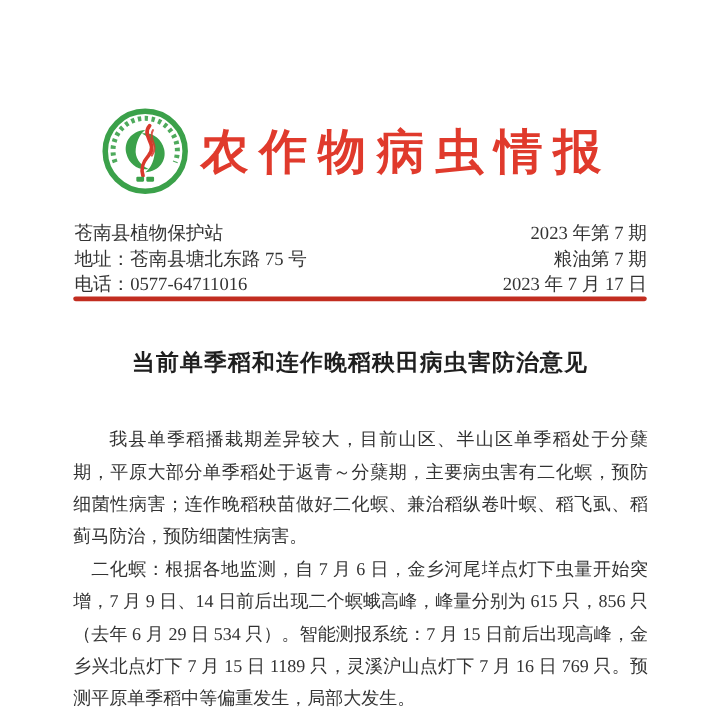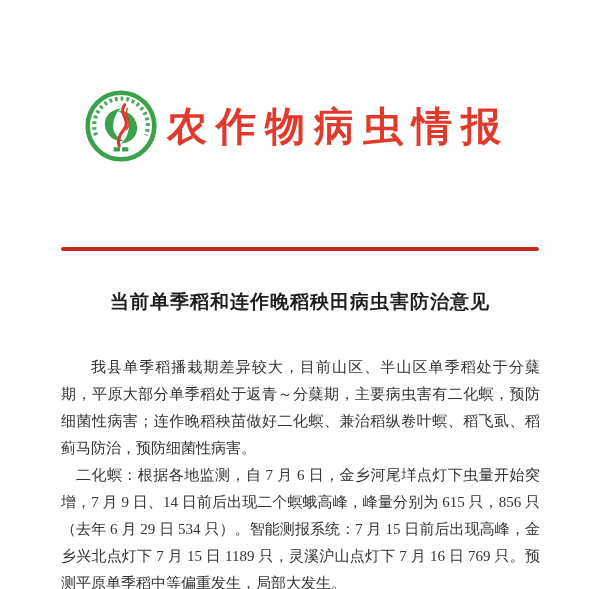--- a/index.html
+++ b/index.html
@@ -81,20 +81,34 @@
         <path class="logo-leaf" d="M40 59 C53 58 59.5 48 57 38 C54.5 28 46 22.5 37 24 C45 28 49.5 34.5 48.5 42 C47.5 50.5 44 56 40 59 Z"></path>
         <path class="logo-flame" d="M44 17 C36 27 52 33 43 44 C37 51 36 56 38 62" stroke-width="3.4"></path>
         <path class="logo-flame" d="M47 21 C42 29 53 34 46 44" stroke-width="1.8" opacity="0.85"></path>
         <rect class="logo-bottom-mark" x="32" y="63" width="7" height="4.5" rx="1"></rect>
         <rect class="logo-bottom-mark" x="41" y="63" width="7" height="4.5" rx="1"></rect>
       </svg>
     </div>
     <h1 class="masthead-title">农作物病虫情报</h1>
   </header>
 
+  <section class="info">
+    <div class="info-row">
+      <span class="info-cell">苍南县植物保护站</span>
+      <span class="info-cell">2023 年第 7 期</span>
+    </div>
+    <div class="info-row">
+      <span class="info-cell">地址：苍南县塘北东路 75 号</span>
+      <span class="info-cell">粮油第 7 期</span>
+    </div>
+    <div class="info-row">
+      <span class="info-cell">电话：0577-64711016</span>
+      <span class="info-cell">2023 年 7 月 17 日</span>
+    </div>
+  </section>
 
   <div class="divider"></div>
 
   <h2 class="doc-title">当前单季稻和连作晚稻秧田病虫害防治意见</h2>
 
   <main class="content">
     <p class="p-indent2">我县单季稻播栽期差异较大，目前山区、半山区单季稻处于分蘖期，平原大部分单季稻处于返青～分蘖期，主要病虫害有二化螟，预防细菌性病害；连作晚稻秧苗做好二化螟、兼治稻纵卷叶螟、稻飞虱、稻蓟马防治，预防细菌性病害。</p>
     <p class="p-indent1">二化螟：根据各地监测，自 7 月 6 日，金乡河尾垟点灯下虫量开始突增，7 月 9 日、14 日前后出现二个螟蛾高峰，峰量分别为 615 只，856 只（去年 6 月 29 日 534 只）。智能测报系统：7 月 15 日前后出现高峰，金乡兴北点灯下 7 月 15 日 1189 只，灵溪沪山点灯下 7 月 16 日 769 只。预测平原单季稻中等偏重发生，局部大发生。</p>
   </main>
 

